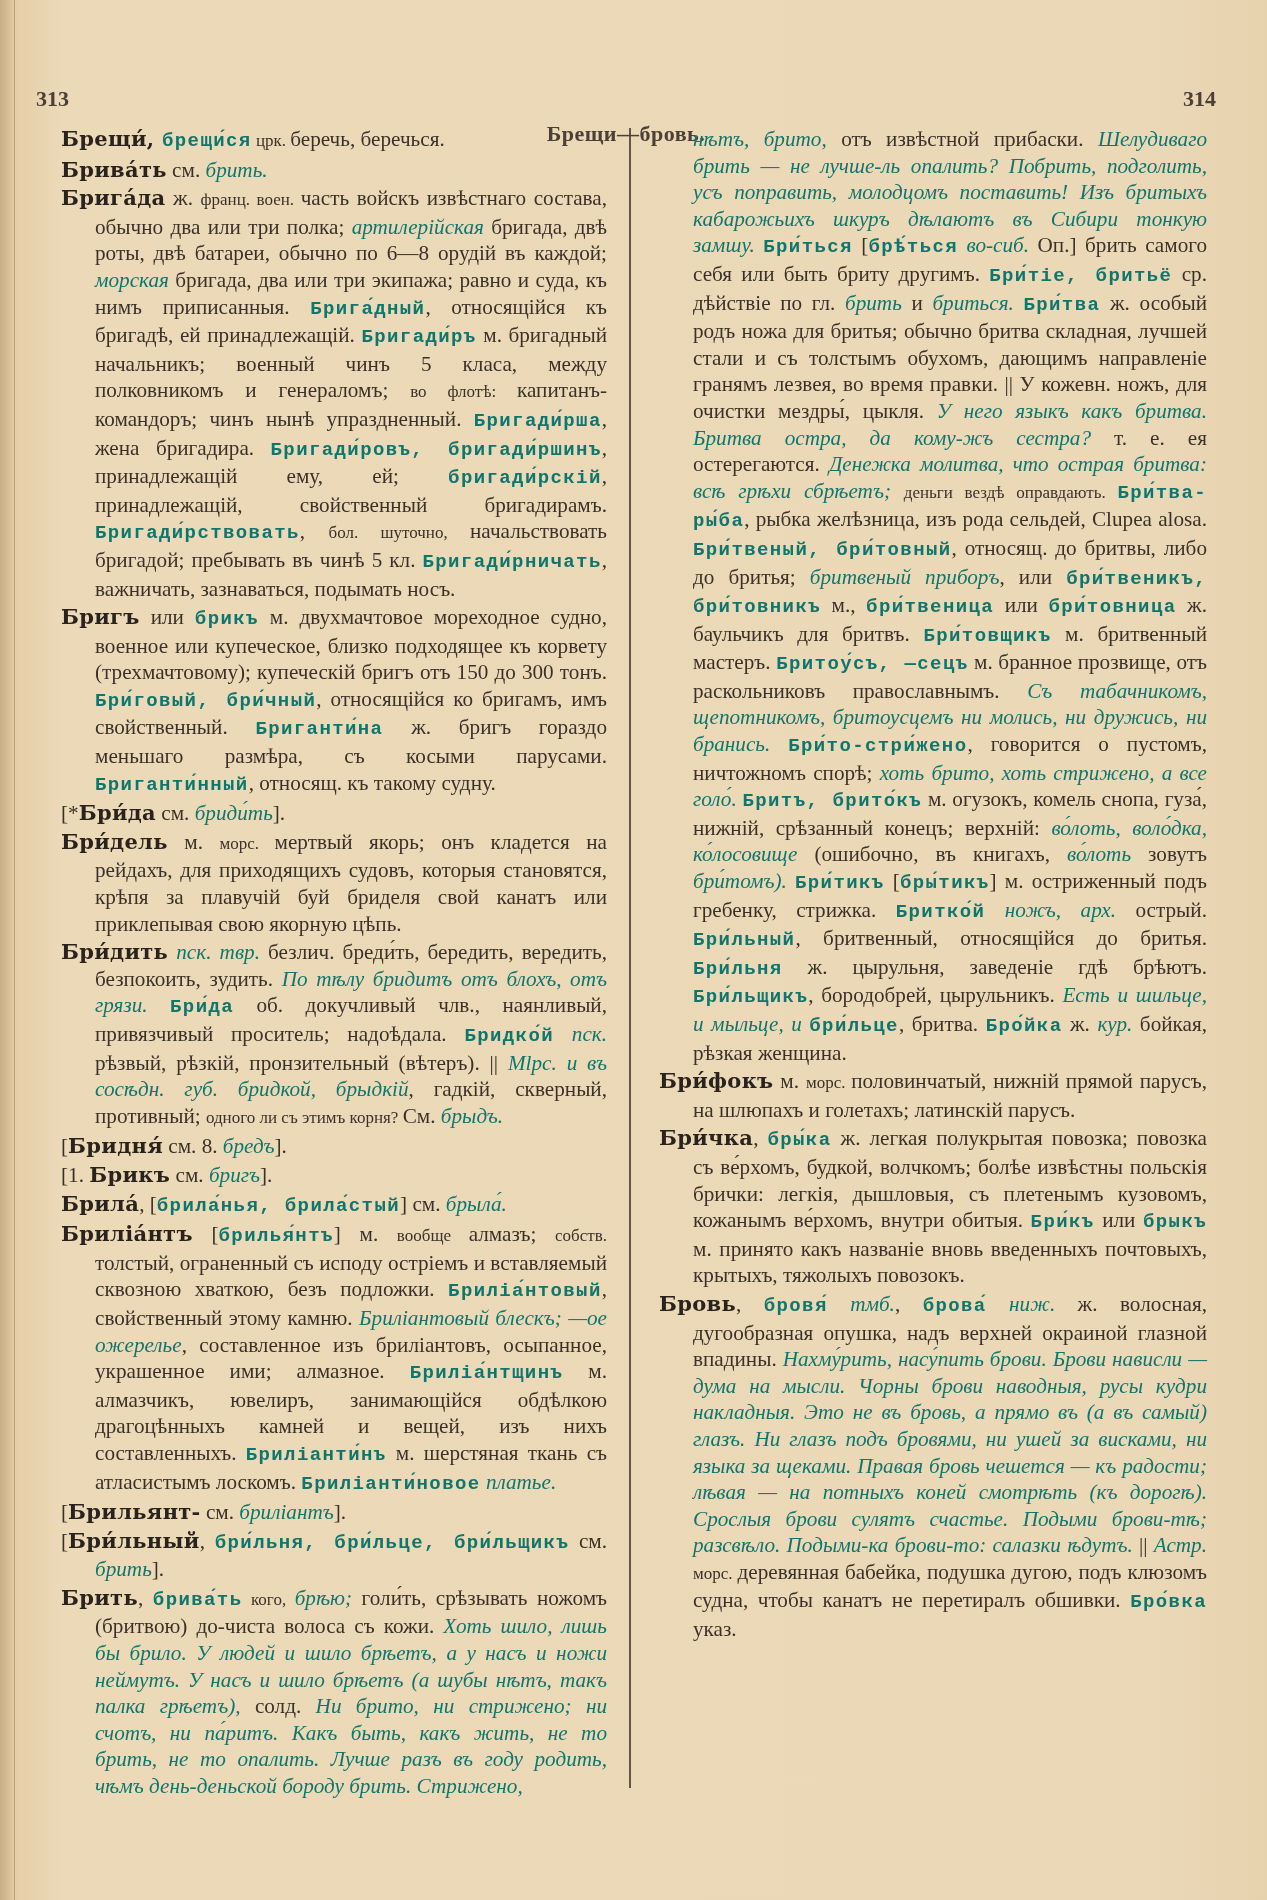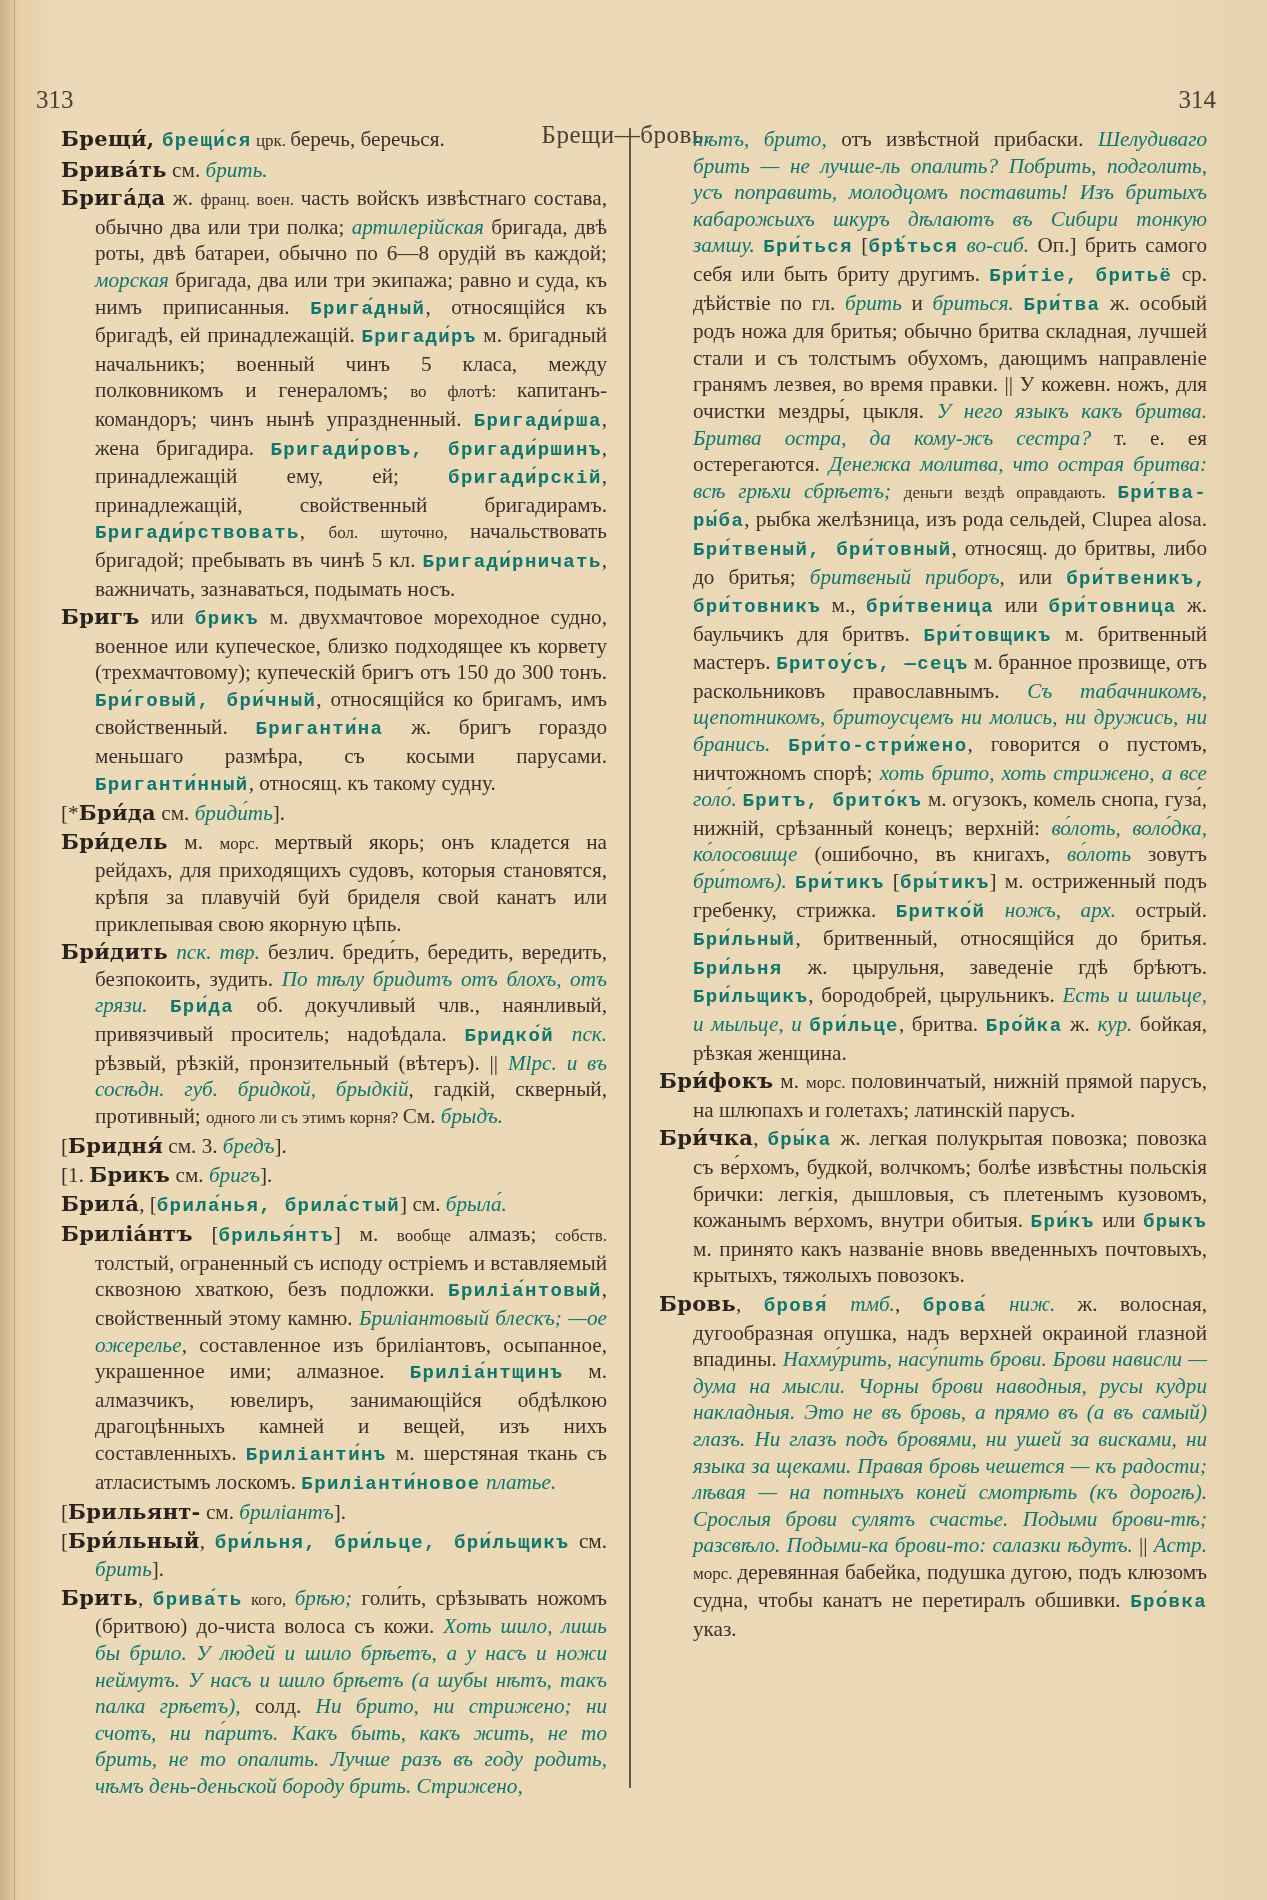--- a/index.html
+++ b/index.html
@@ -11,22 +11,23 @@
       color: #3a322a;
       position: relative;
     }
     .binding {
       position: absolute; left: 0; top: 0; width: 14px; height: 1900px;
       background: linear-gradient(90deg, #c9ae86, #d7bf98 60%, #e2cba6);
       border-right: 1px solid #bfa27a;
     }
     .running-head {
       position: absolute; top: 86px; left: 36px; width: 1180px; height: 30px;
-      font-size: 25px; color: #4a4038;
+      font-size: 22px; color: #4a4038;
       font-family: "Liberation Serif", serif;
+      font-weight: bold;
     }
     .running-head .pn-left { position: absolute; left: 0; top: 0; }
     .running-head .title { position: absolute; left: 0; right: 0; text-align: center; top: 0; letter-spacing: 0.5px; margin-top: 35px; }
     .running-head .pn-right { position: absolute; right: 0; top: 0; }
 
     .col {
       position: absolute; top: 126px;
       font-size: 21.2px; line-height: 26.6px;
       text-align: justify;
       hyphens: manual;
@@ -59,21 +60,21 @@
 </div>
 
 <div class="col col-left">
     <p class="entry"><span class="hw">Брещи́, </span><span class="b">брещи́ся</span><span class="s"> црк. </span><span class="n">беречь, беречься.</span></p>
     <p class="entry"><span class="hw">Брива́ть</span><span class="n"> см. </span><span class="i">брить.</span></p>
     <p class="entry"><span class="hw">Брига́да</span><span class="n"> ж. </span><span class="s">франц. воен. </span><span class="n">часть войскъ извѣстнаго состава, обычно два или три полка; </span><span class="i">артилерiйская</span><span class="n"> бригада, двѣ роты, двѣ батареи, обычно по 6—8 орудiй въ каждой; </span><span class="i">морская</span><span class="n"> бригада, два или три экипажа; равно и суда, къ нимъ приписанныя. </span><span class="b">Брига́дный</span><span class="n">, относящiйся къ бригадѣ, ей принадлежащiй. </span><span class="b">Бригади́ръ</span><span class="n"> м. бригадный начальникъ; военный чинъ 5 класа, между полковникомъ и генераломъ; </span><span class="s">во флотѣ: </span><span class="n">капитанъ-командоръ; чинъ нынѣ упраздненный. </span><span class="b">Бригади́рша</span><span class="n">, жена бригадира. </span><span class="b">Бригади́ровъ, бригади́ршинъ</span><span class="n">, принадлежащiй ему, ей; </span><span class="b">бригади́рскiй</span><span class="n">, принадлежащiй, свойственный бригадирамъ. </span><span class="b">Бригади́рствовать</span><span class="n">, </span><span class="s">бол. шуточно, </span><span class="n">начальствовать бригадой; пребывать въ чинѣ 5 кл. </span><span class="b">Бригади́рничать</span><span class="n">, важничать, зазнаваться, подымать носъ.</span></p>
     <p class="entry"><span class="hw">Бригъ</span><span class="n"> или </span><span class="b">брикъ</span><span class="n"> м. двухмачтовое мореходное судно, военное или купеческое, близко подходящее къ корвету (трехмачтовому); купеческiй бригъ отъ 150 до 300 тонъ. </span><span class="b">Бри́говый, бри́чный</span><span class="n">, относящiйся ко бригамъ, имъ свойственный. </span><span class="b">Бриганти́на</span><span class="n"> ж. бригъ гораздо меньшаго размѣра, съ косыми парусами. </span><span class="b">Бриганти́нный</span><span class="n">, относящ. къ такому судну.</span></p>
     <p class="entry"><span class="n">[*</span><span class="hw">Бри́да</span><span class="n"> см. </span><span class="i">бриди́ть</span><span class="n">].</span></p>
     <p class="entry"><span class="hw">Бри́дель</span><span class="n"> м. </span><span class="s">морс. </span><span class="n">мертвый якорь; онъ кладется на рейдахъ, для приходящихъ судовъ, которыя становятся, крѣпя за плавучiй буй бриделя свой канатъ или приклепывая свою якорную цѣпь.</span></p>
     <p class="entry"><span class="hw">Бри́дить</span><span class="i"> пск. твр. </span><span class="n">безлич. бреди́ть, бередить, вередить, безпокоить, зудить. </span><span class="i">По тѣлу бридитъ отъ блохъ, отъ грязи. </span><span class="b">Бри́да</span><span class="n"> об. докучливый члв., наянливый, привязчивый проситель; надоѣдала. </span><span class="b">Бридко́й</span><span class="i"> пск. </span><span class="n">рѣзвый, рѣзкiй, пронзительный (вѣтеръ). || </span><span class="i">Мlрс. и въ сосѣдн. губ. бридкой, брыдкiй</span><span class="n">, гадкiй, скверный, противный; </span><span class="s">одного ли съ этимъ корня? </span><span class="n">См. </span><span class="i">брыдъ.</span></p>
-    <p class="entry"><span class="n">[</span><span class="hw">Бридня́</span><span class="n"> см. 3. </span><span class="i">бредъ</span><span class="n">].</span></p>
+    <p class="entry"><span class="n">[</span><span class="hw">Бридня́</span><span class="n"> см. 8. </span><span class="i">бредъ</span><span class="n">].</span></p>
     <p class="entry"><span class="n">[1. </span><span class="hw">Брикъ</span><span class="n"> см. </span><span class="i">бригъ</span><span class="n">].</span></p>
     <p class="entry"><span class="hw">Брила́</span><span class="n">, [</span><span class="b">брила́нья, брила́стый</span><span class="n">] см. </span><span class="i">брыла́.</span></p>
     <p class="entry"><span class="hw">Брилiа́нтъ</span><span class="n"> [</span><span class="b">брилья́нтъ</span><span class="n">] м. </span><span class="s">вообще </span><span class="n">алмазъ; </span><span class="s">собств. </span><span class="n">толстый, ограненный съ исподу острiемъ и вставляемый сквозною хваткою, безъ подложки. </span><span class="b">Брилiа́нтовый</span><span class="n">, свойственный этому камню. </span><span class="i">Брилiантовый блескъ; —ое ожерелье</span><span class="n">, составленное изъ брилiантовъ, осыпанное, украшенное ими; алмазное. </span><span class="b">Брилiа́нтщинъ</span><span class="n"> м. алмазчикъ, ювелиръ, занимающiйся обдѣлкою драгоцѣнныхъ камней и вещей, изъ нихъ составленныхъ. </span><span class="b">Брилiанти́нъ</span><span class="n"> м. шерстяная ткань съ атласистымъ лоскомъ. </span><span class="b">Брилiанти́новое</span><span class="i"> платье.</span></p>
     <p class="entry"><span class="n">[</span><span class="hw">Брильянт-</span><span class="n"> см. </span><span class="i">брилiантъ</span><span class="n">].</span></p>
     <p class="entry"><span class="n">[</span><span class="hw">Бри́льный</span><span class="n">, </span><span class="b">бри́льня, бри́льце, бри́льщикъ</span><span class="n"> см. </span><span class="i">брить</span><span class="n">].</span></p>
     <p class="entry"><span class="hw">Брить</span><span class="n">, </span><span class="b">брива́ть</span><span class="s"> кого, </span><span class="i">брѣю; </span><span class="n">голи́ть, срѣзывать ножомъ (бритвою) до-чиста волоса съ кожи. </span><span class="i">Хоть шило, лишь бы брило. У людей и шило брѣетъ, а у насъ и ножи неймутъ. У насъ и шило брѣетъ (а шубы нѣтъ, такъ палка грѣетъ), </span><span class="n">солд. </span><span class="i">Ни брито, ни стрижено; ни счотъ, ни па́ритъ. Какъ быть, какъ жить, не то брить, не то опалить. Лучше разъ въ году родить, чѣмъ день-деньской бороду брить. Стрижено,</span></p>
   </div>
 <div class="rule"></div>
 <div class="col col-right">
     <p class="entry cont"><span class="i">нѣтъ, брито, </span><span class="n">отъ извѣстной прибаски. </span><span class="i">Шелудиваго брить — не лучше-ль опалить? Побрить, подголить, усъ поправить, молодцомъ поставить! Изъ бритыхъ кабарожьихъ шкуръ дѣлаютъ въ Сибири тонкую замшу. </span><span class="b">Бри́ться</span><span class="n"> [</span><span class="b">брѣ́ться</span><span class="i"> во-сиб. </span><span class="n">Оп.] брить самого себя или быть бриту другимъ. </span><span class="b">Бри́тiе, бритьё</span><span class="n"> ср. дѣйствiе по гл. </span><span class="i">брить </span><span class="n">и </span><span class="i">бриться. </span><span class="b">Бри́тва</span><span class="n"> ж. особый родъ ножа для бритья; обычно бритва складная, лучшей стали и съ толстымъ обухомъ, дающимъ направленiе гранямъ лезвея, во время правки. || </span><span class="n">У кожевн. ножъ, для очистки мездры́, цыкля. </span><span class="i">У него языкъ какъ бритва. Бритва остра, да кому-жъ сестра? </span><span class="n">т. е. ея остерегаются. </span><span class="i">Денежка молитва, что острая бритва: всѣ грѣхи сбрѣетъ; </span><span class="s">деньги вездѣ оправдають. </span><span class="b">Бри́тва-ры́ба</span><span class="n">, рыбка желѣзница, изъ рода сельдей, Clupea alosa. </span><span class="b">Бри́твеный, бри́товный</span><span class="n">, относящ. до бритвы, либо до бритья; </span><span class="i">бритвеный приборъ</span><span class="n">, или </span><span class="b">бри́твеникъ, бри́товникъ</span><span class="n"> м., </span><span class="b">бри́твеница</span><span class="n"> или </span><span class="b">бри́товница</span><span class="n"> ж. баульчикъ для бритвъ. </span><span class="b">Бри́товщикъ</span><span class="n"> м. бритвенный мастеръ. </span><span class="b">Бритоу́съ, —сецъ</span><span class="n"> м. бранное прозвище, отъ раскольниковъ православнымъ. </span><span class="i">Съ табачникомъ, щепотникомъ, бритоусцемъ ни молись, ни дружись, ни бранись. </span><span class="b">Бри́то-стри́жено</span><span class="n">, говорится о пустомъ, ничтожномъ спорѣ; </span><span class="i">хоть брито, хоть стрижено, а все голо́. </span><span class="b">Бритъ, брито́къ</span><span class="n"> м. огузокъ, комель снопа, гуза́, нижнiй, срѣзанный конецъ; верхнiй: </span><span class="i">во́лоть, воло́дка, ко́лосовище </span><span class="n">(ошибочно, въ книгахъ, </span><span class="i">во́лоть </span><span class="n">зовутъ </span><span class="i">бри́томъ). </span><span class="b">Бри́тикъ</span><span class="n"> [</span><span class="b">бры́тикъ</span><span class="n">] м. остриженный подъ гребенку, стрижка. </span><span class="b">Бритко́й</span><span class="i"> ножъ, арх. </span><span class="n">острый. </span><span class="b">Бри́льный</span><span class="n">, бритвенный, относящiйся до бритья. </span><span class="b">Бри́льня</span><span class="n"> ж. цырульня, заведенiе гдѣ брѣютъ. </span><span class="b">Бри́льщикъ</span><span class="n">, бородобрей, цырульникъ. </span><span class="i">Есть и шильце, и мыльце, и </span><span class="b">бри́льце</span><span class="n">, бритва. </span><span class="b">Бро́йка</span><span class="n"> ж. </span><span class="i">кур. </span><span class="n">бойкая, рѣзкая женщина.</span></p>

